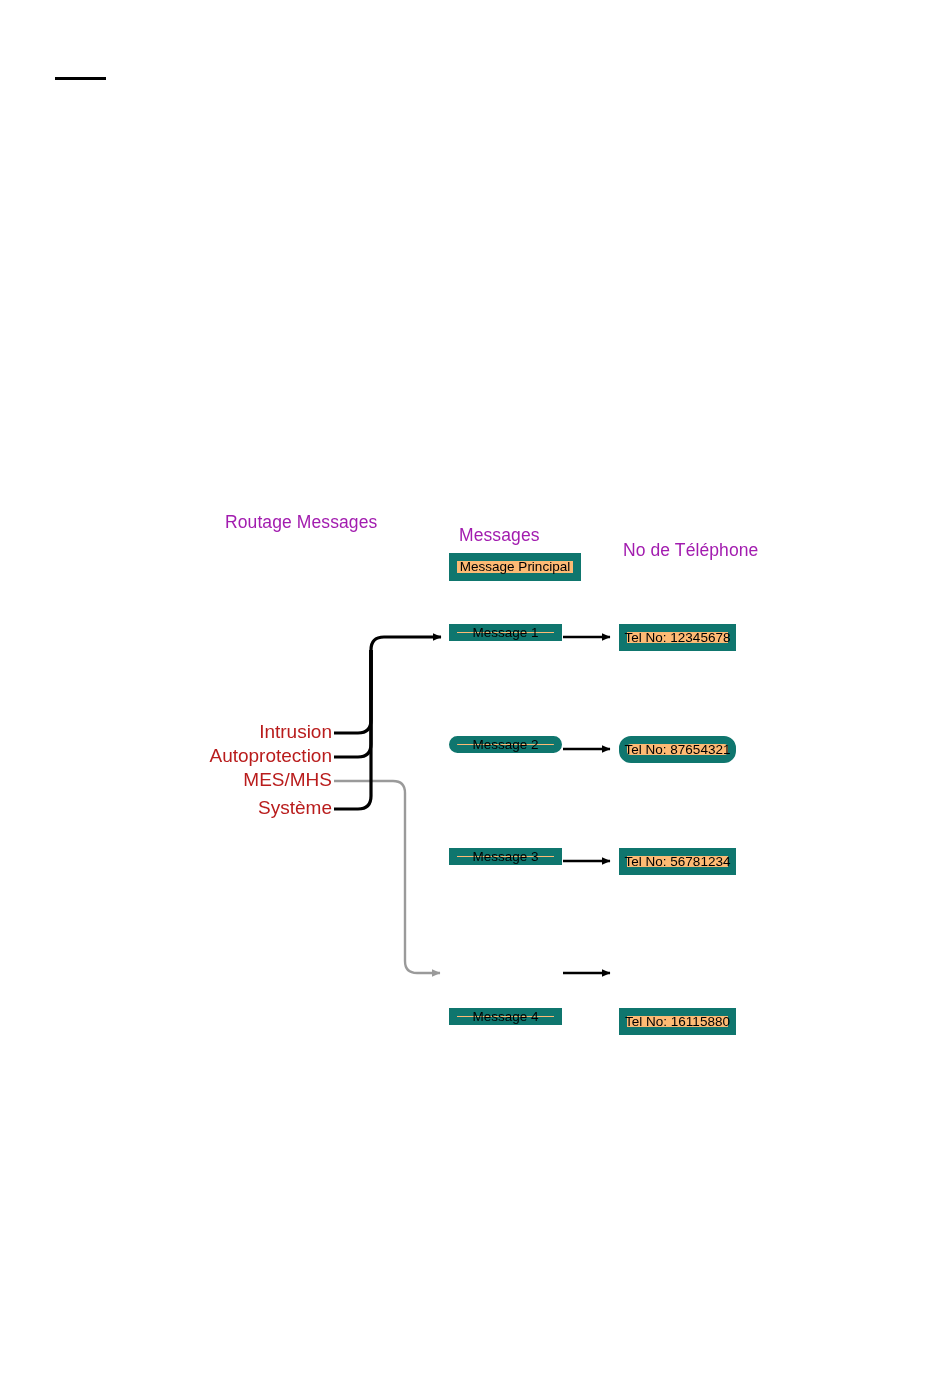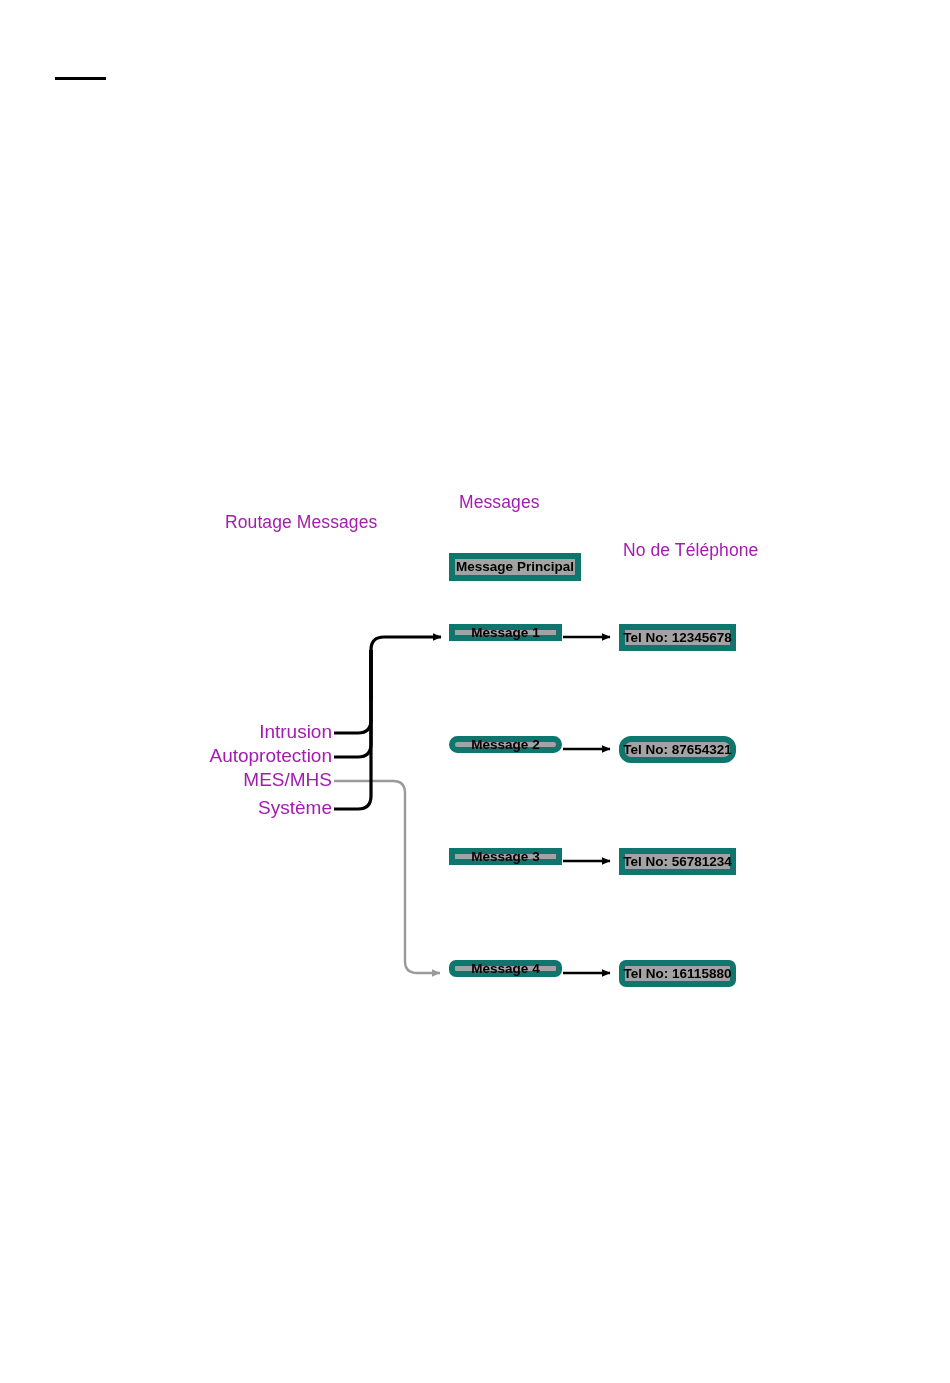--- a/index.html
+++ b/index.html
@@ -43,68 +43,67 @@
   
   .col-head {
     position: absolute;
     font-size: 17.5px;
     font-weight: 400;
     letter-spacing: 0.1px;
     white-space: nowrap;
     color: #a21caf;
   }
   .col-head.routage { left: 225px; top: 512px; }
-  .col-head.messages { left: 459px; top: 492px; }
+  .col-head.messages { left: 459px; top: 525px; }
   .col-head.telephone { left: 623px; top: 512px; margin-top: 28px; }
 
   
   .box {
     position: absolute;
     box-sizing: border-box;
-    background: #a3a3a3;
-    border: 6px solid #0f766e;
+    background: #fdba74;
+    border: 8px solid #0f766e;
     display: flex;
     align-items: center;
     justify-content: center;
     font-size: 13.5px;
     line-height: 1;
     white-space: nowrap;
     color: #000000;
-    font-weight: bold;
   }
   .box.msg-principal {
     left: 449px;
     top: 553px;
     width: 132px;
     height: 28px;
   }
   .box.msg {
     left: 449px;
     width: 113px;
     height: 17px;
   }
   .box.tel {
     left: 619px;
     width: 117px;
     height: 27px;
   }
   .row-1 { top: 624px; }
   .row-2 { top: 736px; border-radius: 12px; }
   .row-3 { top: 848px; }
-  .row-4 { top: 960px; border-radius: 7px; }
+  .row-4 { top: 1008px; }
 
   
   .route-label {
     position: absolute;
     right: 618px;           
     font-size: 19px;
     line-height: 1;
     white-space: nowrap;
     text-align: right;
-    color: #a21caf;
+    color: #b91c1c;
   }
   .route-label.r1 { top: 722px; }
   .route-label.r2 { top: 746px; }
   .route-label.r3 { top: 770px; }
   .route-label.r4 { top: 798px; }
 </style>
 </head>
 <body>
 
 <div id="page">

